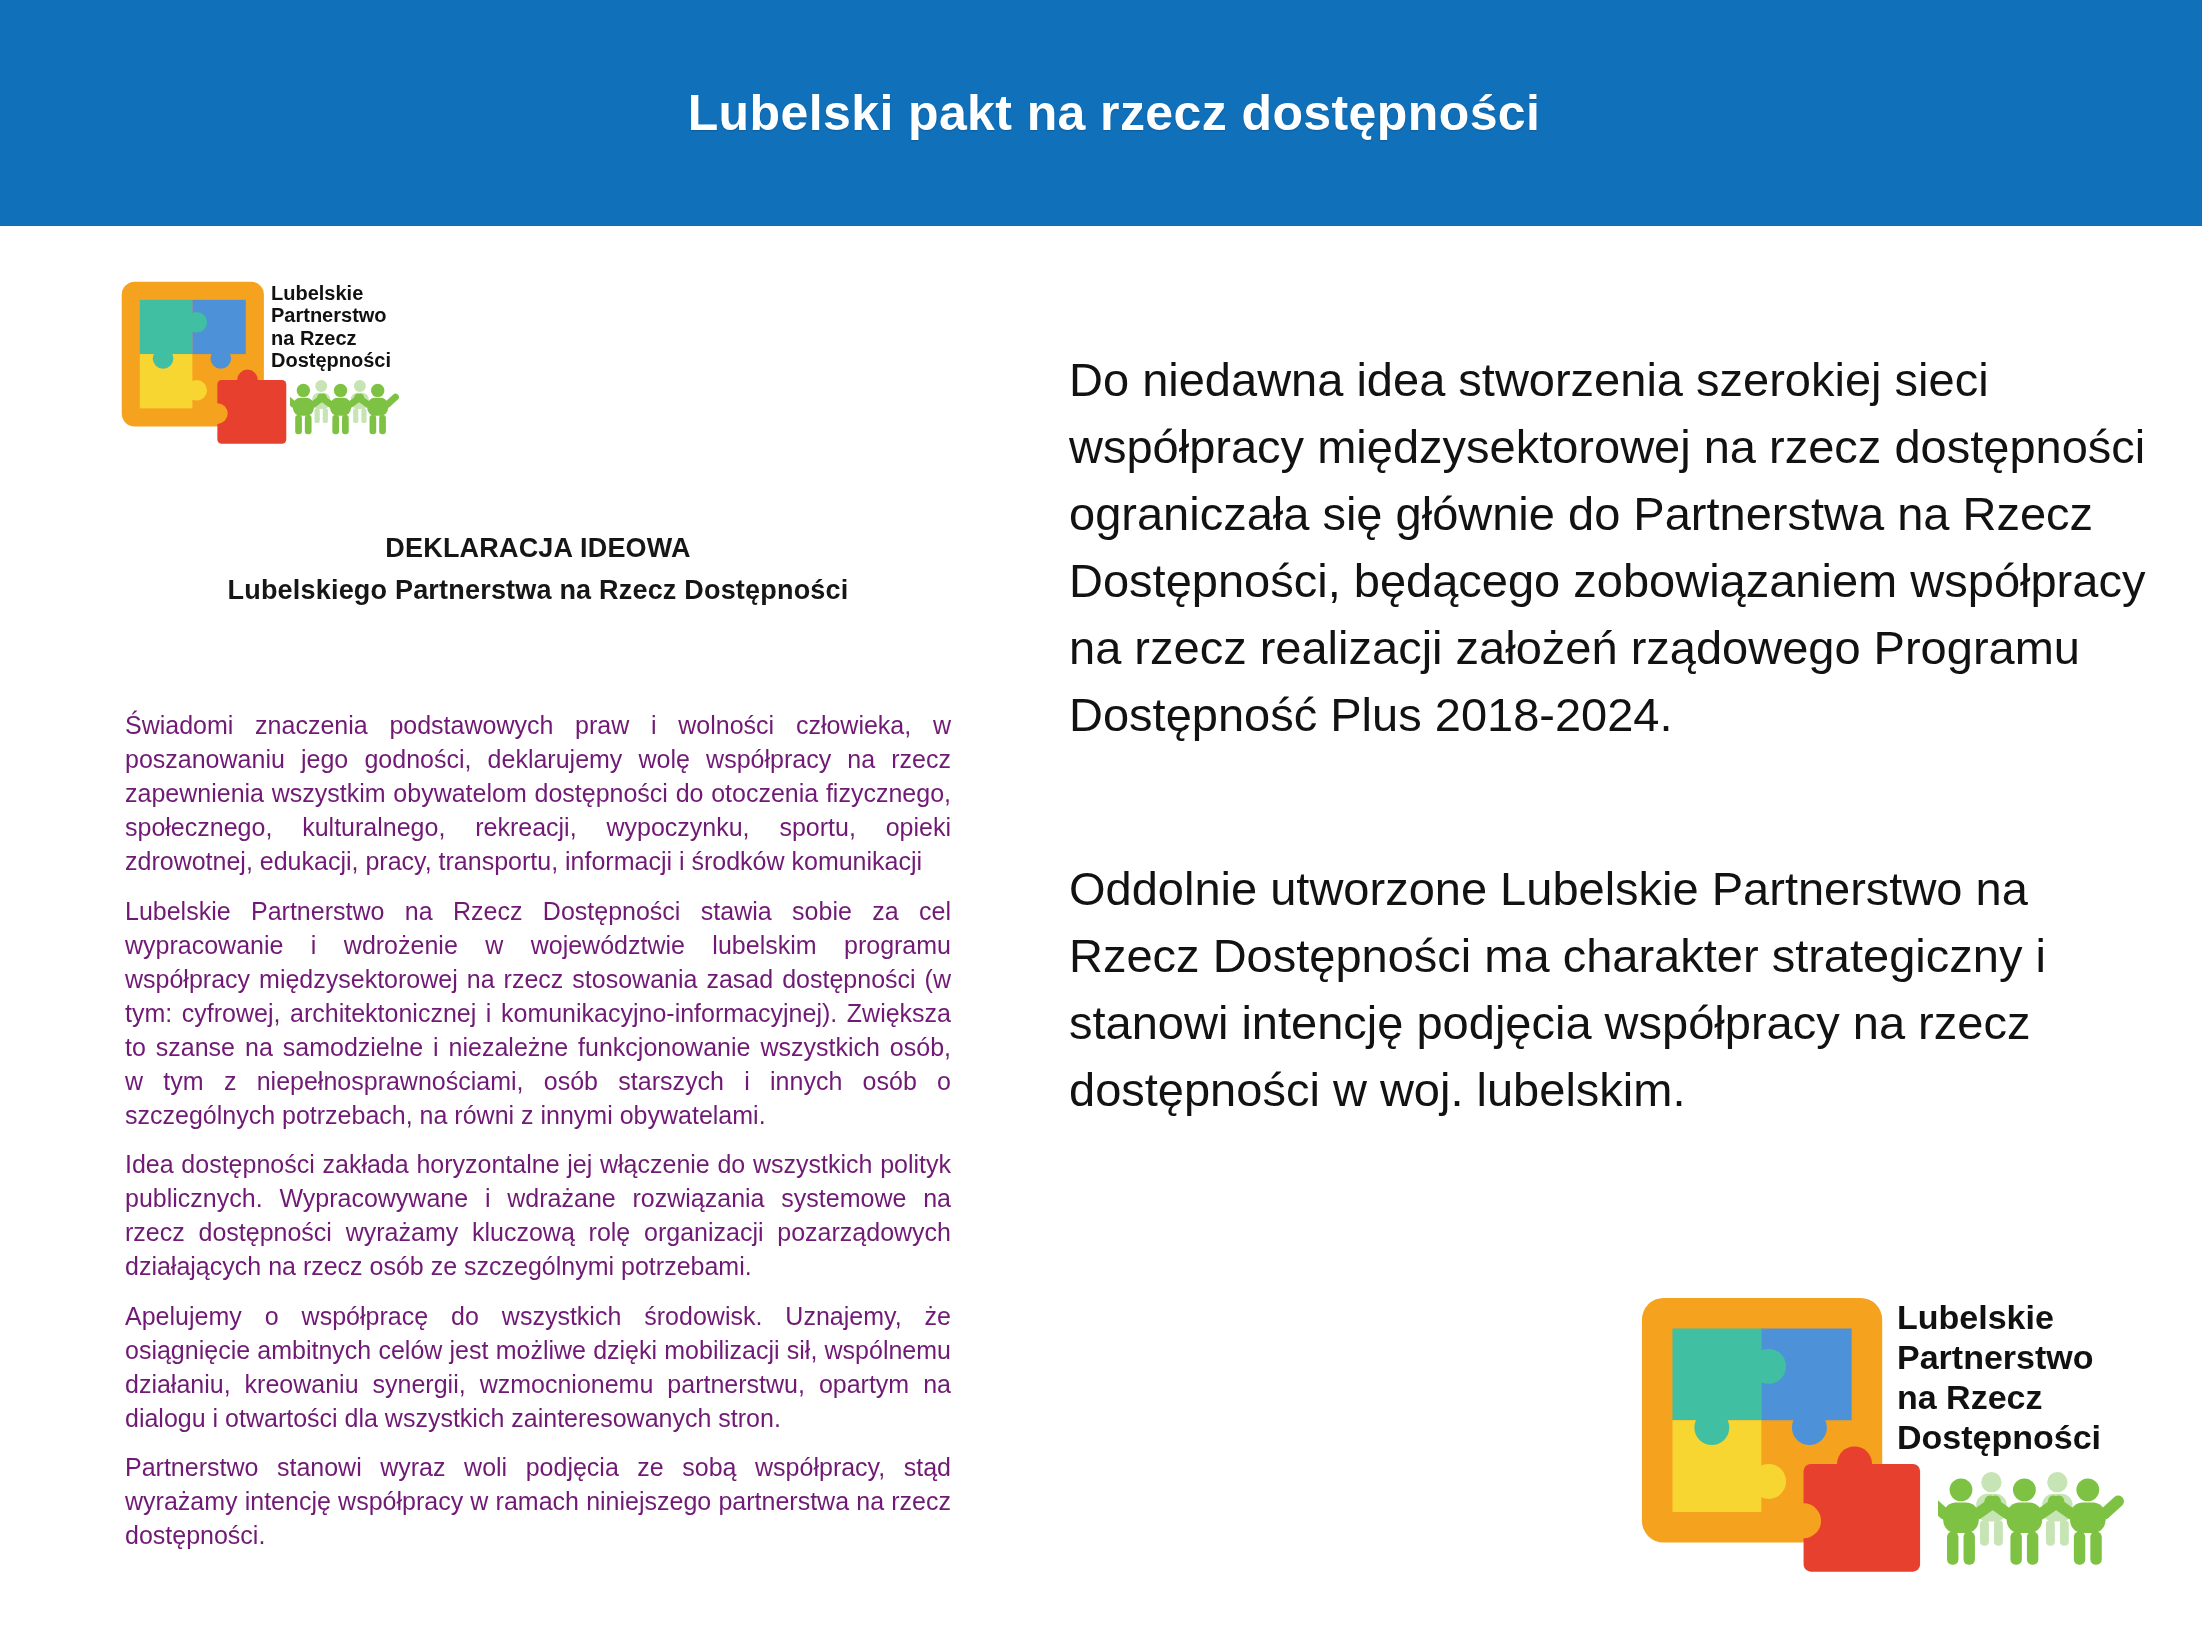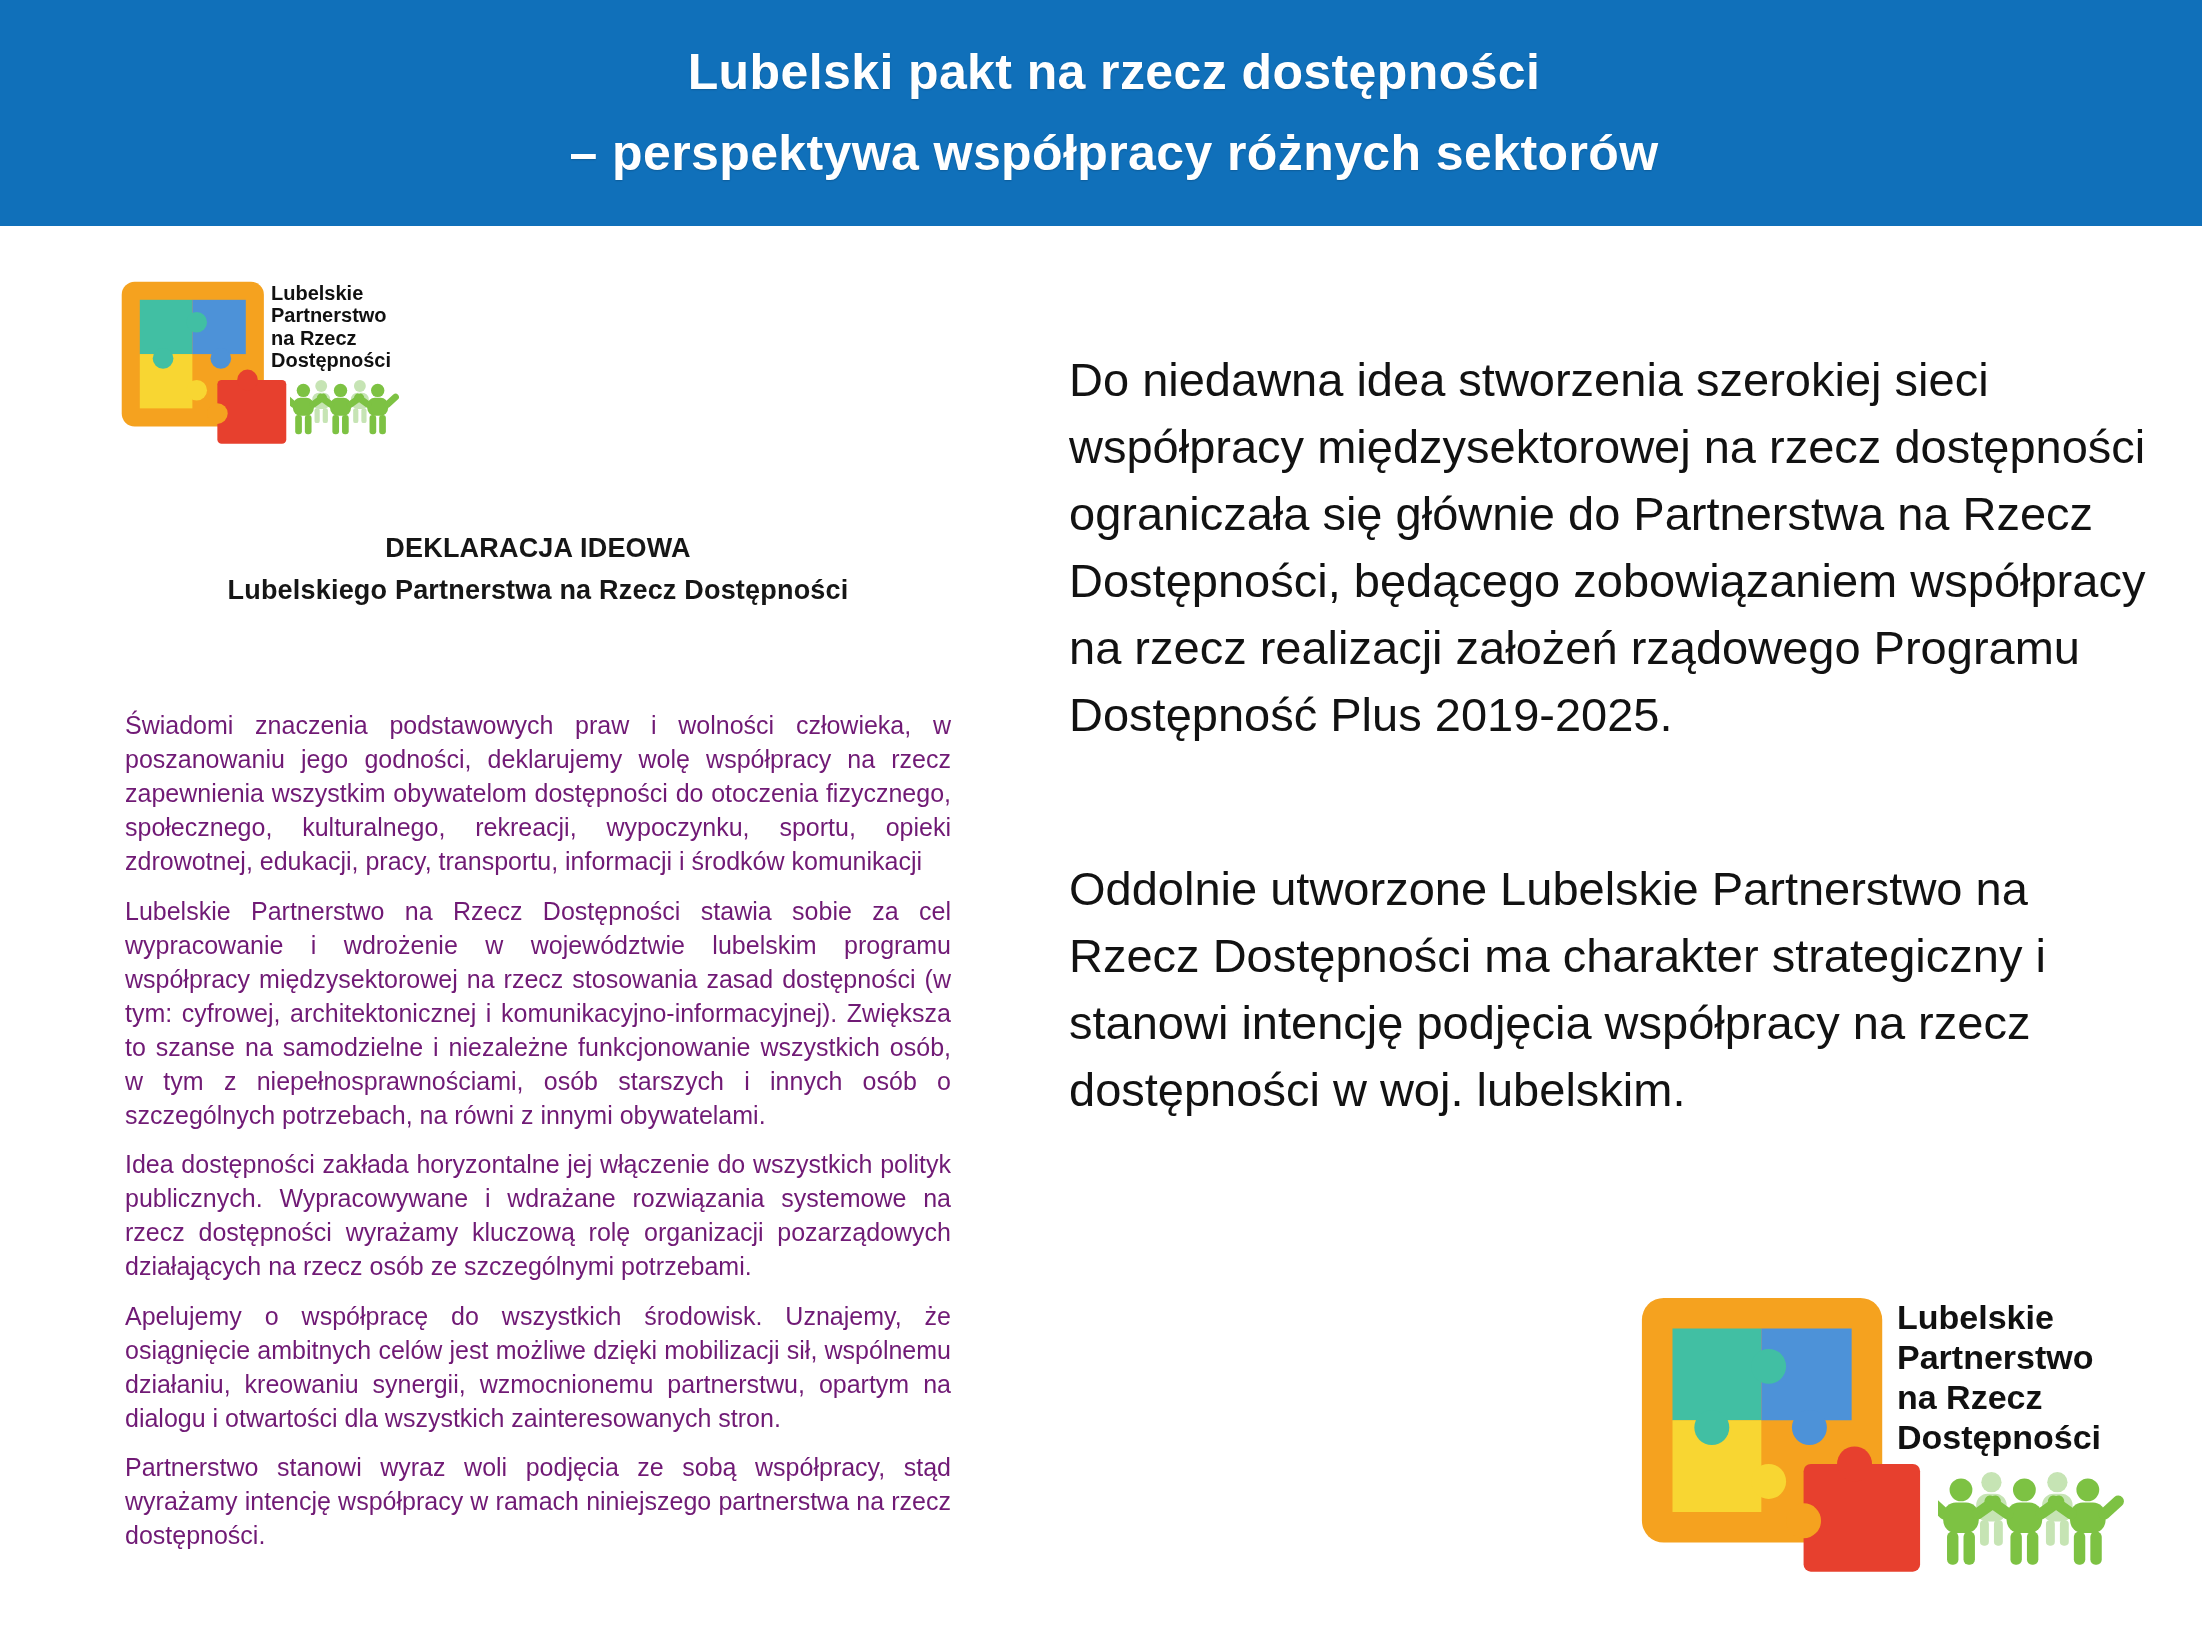--- a/index.html
+++ b/index.html
@@ -75,21 +75,20 @@
     font-size:47px; line-height:67px;
     color:#121212;
   }
   .main-text .para2 { margin-top:107px; }
 </style>
 </head>
 <body>
 
 <header class="banner" style="background-color: rgb(16, 112, 186);">
   <div class="line">Lubelski pakt na rzecz dostępności</div>
-  <div class="line">– perspektywa współpracy różnych sektorów</div>
 </header>
 
 <div class="logo logo-small">
   <svg class="puzzle" viewBox="0 0 195 195" xmlns="http://www.w3.org/2000/svg">
     <rect x="2" y="2" width="165" height="168" rx="15" fill="#F5A21F"></rect>
     <rect x="23" y="23" width="61" height="63" fill="#41BFA3"></rect>
     <rect x="84" y="23" width="62" height="63" fill="#4D92D8"></rect>
     <rect x="23" y="86" width="61" height="63" fill="#F8D632"></rect>
     <circle cx="89" cy="49" r="12" fill="#41BFA3"></circle>
     <circle cx="50" cy="91" r="12" fill="#41BFA3"></circle>
@@ -149,21 +148,21 @@
 <div class="doc-body">
   <p>Świadomi znaczenia podstawowych praw i wolności człowieka, w poszanowaniu jego godności, deklarujemy wolę współpracy na rzecz zapewnienia wszystkim obywatelom dostępności do otoczenia fizycznego, społecznego, kulturalnego, rekreacji, wypoczynku, sportu, opieki zdrowotnej, edukacji, pracy, transportu, informacji i środków komunikacji</p>
   <p>Lubelskie Partnerstwo na Rzecz Dostępności stawia sobie za cel wypracowanie i wdrożenie w województwie lubelskim programu współpracy międzysektorowej na rzecz stosowania zasad dostępności (w tym: cyfrowej, architektonicznej i komunikacyjno-informacyjnej). Zwiększa to szanse na samodzielne i niezależne funkcjonowanie wszystkich osób, w tym z niepełnosprawnościami, osób starszych i innych osób o szczególnych potrzebach, na równi z innymi obywatelami.</p>
   <p>Idea dostępności zakłada horyzontalne jej włączenie do wszystkich polityk publicznych. Wypracowywane i wdrażane rozwiązania systemowe na rzecz dostępności wyrażamy kluczową rolę organizacji pozarządowych działających na rzecz osób ze szczególnymi potrzebami.</p>
   <p>Apelujemy o współpracę do wszystkich środowisk. Uznajemy, że osiągnięcie ambitnych celów jest możliwe dzięki mobilizacji sił, wspólnemu działaniu, kreowaniu synergii, wzmocnionemu partnerstwu, opartym na dialogu i otwartości dla wszystkich zainteresowanych stron.</p>
   <p>Partnerstwo stanowi wyraz woli podjęcia ze sobą współpracy, stąd wyrażamy intencję współpracy w ramach niniejszego partnerstwa na rzecz dostępności.</p>
 
 </div>
 
 <div class="main-text">
-  <p class="para1">Do niedawna idea stworzenia szerokiej sieci współpracy międzysektorowej na rzecz dostępności ograniczała się głównie do Partnerstwa na Rzecz Dostępności, będącego zobowiązaniem współpracy na rzecz realizacji założeń rządowego Programu Dostępność Plus 2019-2025.</p>
+  <p class="para1">Do niedawna idea stworzenia szerokiej sieci współpracy międzysektorowej na rzecz dostępności ograniczała się głównie do Partnerstwa na Rzecz Dostępności, będącego zobowiązaniem współpracy na rzecz realizacji założeń rządowego Programu Dostępność Plus 2018-2024.</p>
   <p class="para2">Oddolnie utworzone Lubelskie Partnerstwo na Rzecz Dostępności ma charakter strategiczny i stanowi intencję podjęcia współpracy na rzecz dostępności w woj. lubelskim.</p>
 </div>
 
 <div class="logo logo-large">
   <svg class="puzzle" viewBox="0 0 195 195" xmlns="http://www.w3.org/2000/svg">
     <rect x="2" y="2" width="165" height="168" rx="15" fill="#F5A21F"></rect>
     <rect x="23" y="23" width="61" height="63" fill="#41BFA3"></rect>
     <rect x="84" y="23" width="62" height="63" fill="#4D92D8"></rect>
     <rect x="23" y="86" width="61" height="63" fill="#F8D632"></rect>
     <circle cx="89" cy="49" r="12" fill="#41BFA3"></circle>

